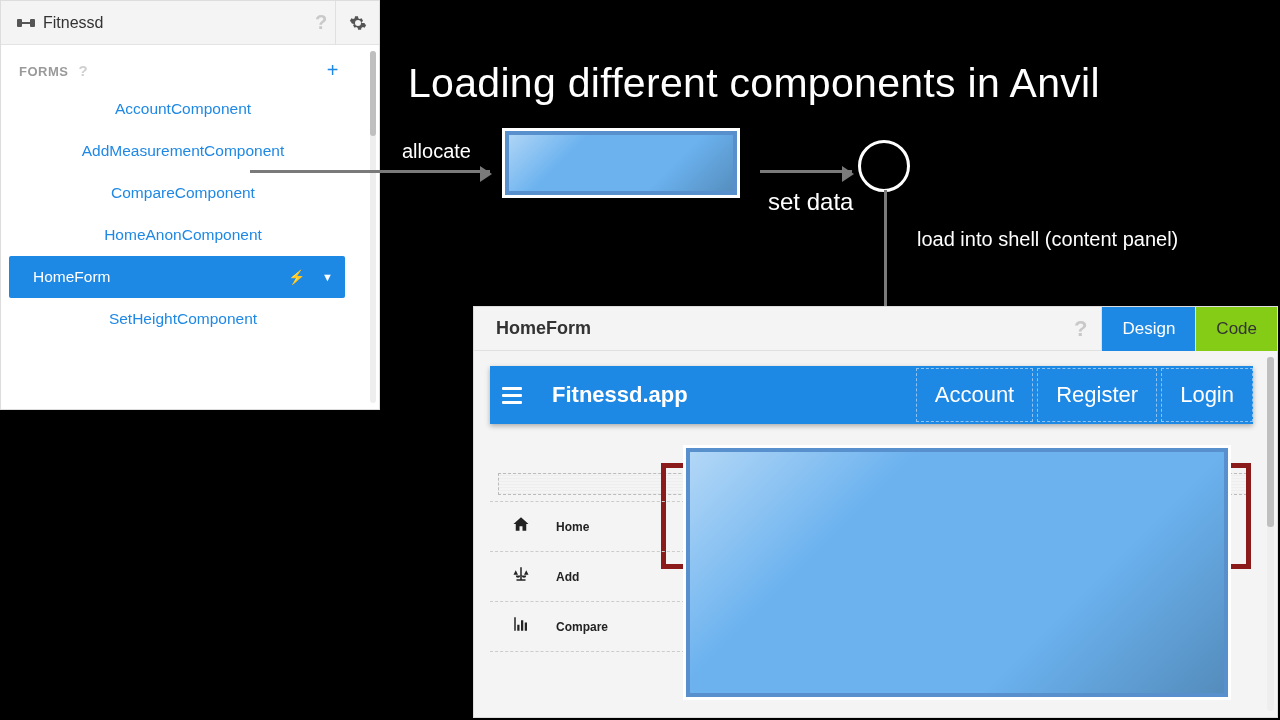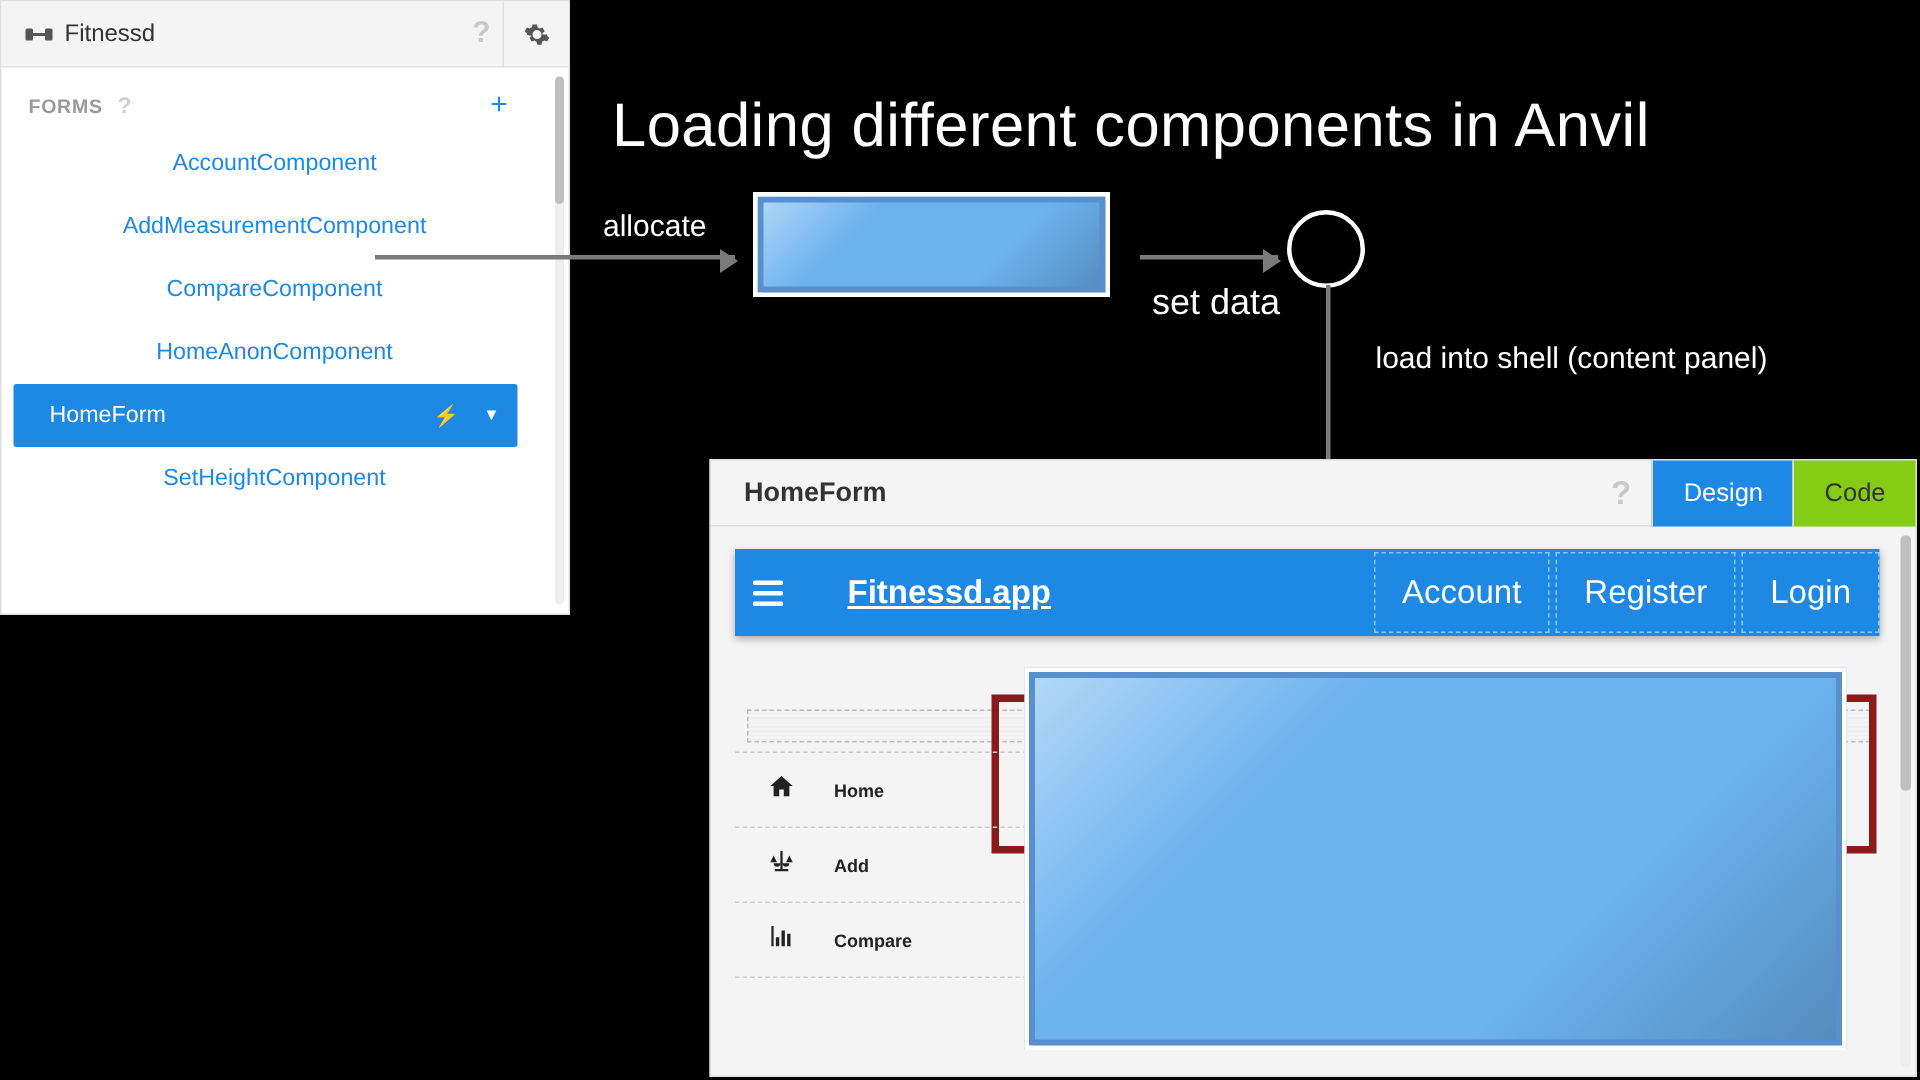--- a/index.html
+++ b/index.html
@@ -146,21 +146,21 @@
 .d-scrollbar{position:absolute; right:3px; top:6px; bottom:6px; width:7px; background:#eee; border-radius:3px;}
 .d-scrollbar .thumb{position:absolute;top:0;left:0;right:0;height:170px;background:#bfbfbf;border-radius:3px;}
 
 .topnav{
   position:absolute; top:15px; left:16px; right:24px; height:58px;
   background:#1e88e5; display:flex; align-items:center; color:#fff;
   box-shadow:0 2px 5px rgba(0,0,0,0.3);
 }
 .burger{ width:44px; display:flex; flex-direction:column; gap:4px; align-items:center; justify-content:center;}
 .burger span{width:20px;height:3px;background:#fff;border-radius:1px;}
-.brand{ font-size:22px; font-weight:700; margin-left:31px;text-decoration:underline;}
+.brand{ font-size:22px; font-weight:700; margin-left:18px;}
 .nav-spacer{flex:1;}
 .nav-item{
   font-size:22px; padding:13px 18px; border:1px dashed rgba(255,255,255,0.5); margin-left:4px;
 }
 
 .red-box{
   position:absolute; top:112px; left:187px; width:590px; height:106px;
   border:5px solid #8b1a1a;
 }
 .dashed-strip{

